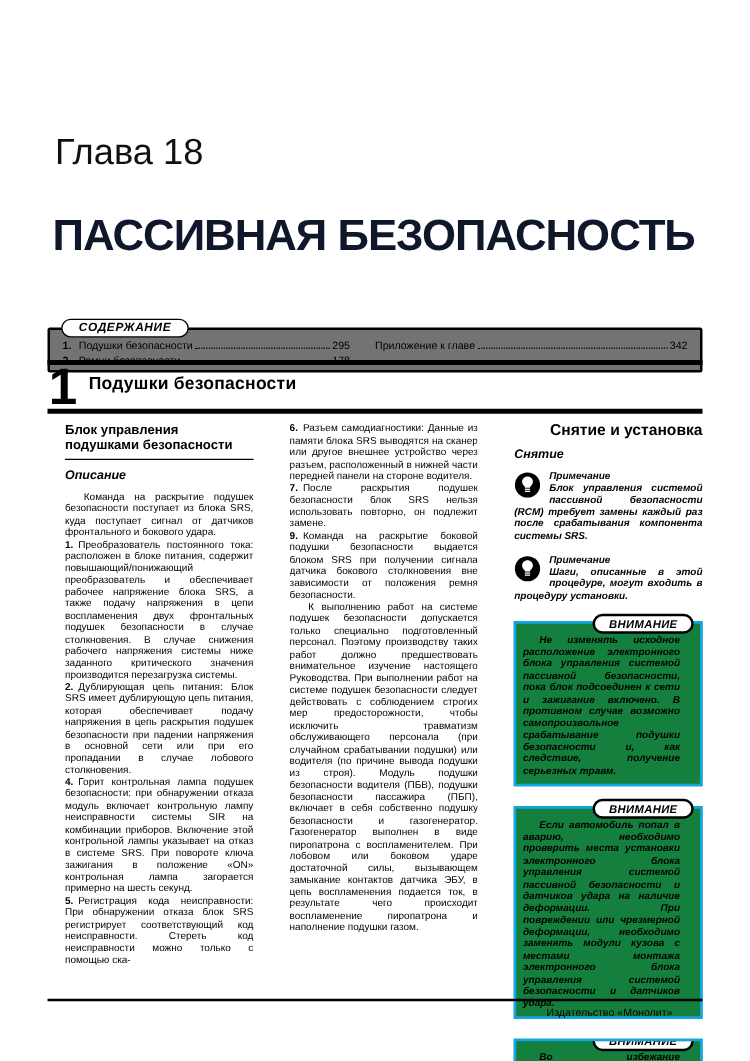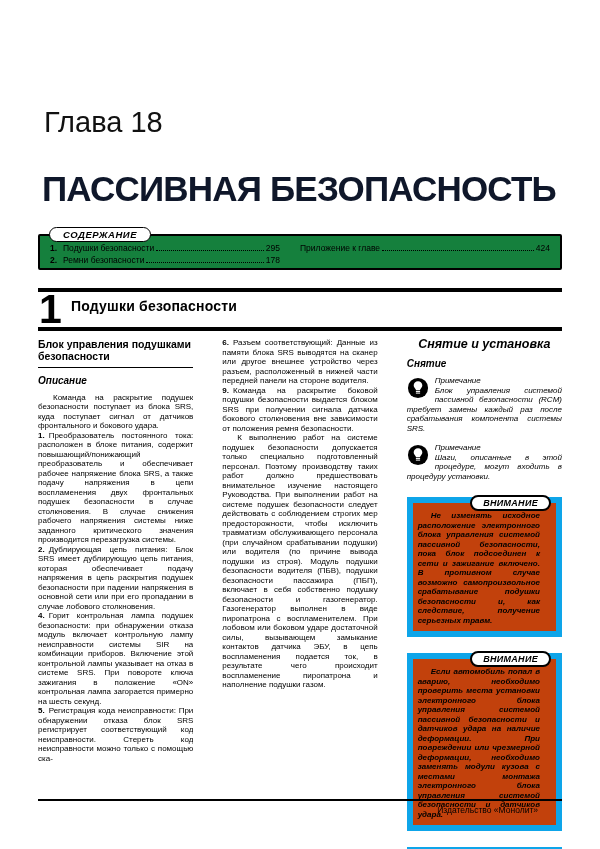--- a/index.html
+++ b/index.html
@@ -3,58 +3,58 @@
 <meta charset="utf-8">
 <style>
   html,body{margin:0;padding:0;background:#fff;}
   body{width:600px;height:849px;font-family:"Liberation Sans",sans-serif;color:#000;}
   .page{position:relative;width:600px;height:849px;background:#fff;overflow:hidden;}
 
   .chapter{position:absolute;left:44px;top:94px;font-size:29px;font-weight:400;color:#111;margin-top:12px;}
   .title{position:absolute;left:42px;top:169px;margin:0;font-size:35px;font-weight:bold;letter-spacing:-0.8px;color:#0f172a;}
 
   
-  .toc{position:absolute;left:38px;right:38px;top:234px;height:32px;border:2px solid #000;border-radius:2px;background:#15803d;}
+  .toc{position:absolute;left:38px;right:38px;top:262px;height:32px;border:2px solid #000;border-radius:2px;background:#737373;}
   .toc-tab{position:absolute;top:-9px;left:9px;background:#fff;border:1.7px solid #000;border-radius:8px;
            padding:0 13px;font-size:9.5px;line-height:13px;font-weight:bold;font-style:italic;letter-spacing:0.5px;}
   .toc-body{display:flex;padding:6px 10px 0 10px;}
   .toc-colL{width:46%;}
   .toc-colR{width:50%;margin-left:4%;}
   .toc-row{display:flex;align-items:baseline;font-size:8.5px;line-height:12px;}
   .toc-num{font-weight:bold;width:13px;flex:none;}
   .toc-leader{flex:1;border-bottom:1.2px dotted #000;margin:0 2px 2px 2px;min-width:8px;}
   .toc-page{flex:none;text-align:right;}
 
   
   .section-head{position:absolute;left:38px;right:38px;top:288px;height:35px;border-top:4px solid #000;border-bottom:4px solid #000;}
   .sec-num{position:absolute;left:1px;top:-1px;font-size:41px;line-height:37px;font-weight:bold;}
   .sec-title{position:absolute;left:33px;top:6px;font-size:14px;font-weight:bold;letter-spacing:0.2px;}
 
   
-  .columns{position:absolute;left:38px;right:38px;top:338px;height:460px;display:flex;gap:29px;}
+  .columns{position:absolute;left:52px;right:38px;top:338px;height:460px;display:flex;gap:29px;}
   .col{flex:1 1 0;min-width:0;font-size:8px;line-height:9.5px;text-align:justify;overflow:hidden;}
   .col p{margin:0;}
   .col p.indent{text-indent:15px;}
   .ni b{font-weight:bold;margin-right:4px;}
 
   .col1-heading{margin:1px 0 0 0;font-size:10.5px;line-height:11.5px;font-weight:bold;text-align:left;
                 padding-bottom:5px;border-bottom:1.6px solid #000;}
   .desc-sub{margin:8px 0 7px 0;font-size:10px;font-weight:bold;font-style:italic;text-align:left;}
 
   .col3{overflow:visible;}
-  .col3-heading{margin:2px 0 9px 0;font-size:12.5px;font-weight:bold;font-style:italic;text-align:center;}
+  .col3-heading{margin:2px 0 9px 0;font-size:12.5px;font-weight:bold;text-align:right;}
   .col3-sub{margin:0 0 8px 0;font-size:10px;font-weight:bold;font-style:italic;text-align:left;}
 
-  .note{font-style:italic;margin-bottom:10px;}
+  .note{font-style:italic;margin-bottom:10px;font-weight:bold;}
   .note::after{content:"";display:block;clear:both;}
   .note-icon{float:left;width:22px;height:22px;margin:1px 6px 1px 0;}
   .note-label{display:block;text-align:left;}
 
-  .warning{position:relative;border:6px solid #0ea5e9;margin-top:16px;padding:8px 16px 6px 5px;
-           font-weight:bold;font-style:italic;background:#c2410c;}
+  .warning{position:relative;border:2px solid #0ea5e9;margin-top:16px;padding:8px 16px 6px 5px;
+           font-weight:bold;font-style:italic;background:#15803d;}
   .warning p{text-indent:13px;margin:0;}
   .warning-label{position:absolute;top:-8px;right:5px;background:#fff;border:2px solid #000;border-radius:9px;
                  padding:0 11px;font-size:9px;line-height:12px;font-weight:bold;font-style:italic;letter-spacing:0.3px;}
   .warning.clip{max-height:46px;overflow:hidden;}
 
   .footer-rule{position:absolute;left:38px;right:38px;top:799px;border-top:2px solid #000;}
   .footer-text{position:absolute;top:805px;right:62px;font-size:8.5px;color:#000;}
 </style>
 </head>
 <body>
@@ -78,21 +78,21 @@
           <span class="toc-num">2.</span>
           <span class="toc-title">Ремни безопасности</span>
           <span class="toc-leader"></span>
           <span class="toc-page">178</span>
         </div>
       </div>
       <div class="toc-colR">
         <div class="toc-row">
           <span class="toc-title">Приложение к главе</span>
           <span class="toc-leader"></span>
-          <span class="toc-page">424</span>
+          <span class="toc-page">342</span>
         </div>
       </div>
     </div>
   </div>
 
   <div class="section-head">
     <span class="sec-num">1</span>
     <span class="sec-title">Подушки безопасности</span>
   </div>
 
@@ -102,21 +102,22 @@
       <h2 class="col1-heading">Блок управления подушками безопасности</h2>
       <h3 class="desc-sub">Описание</h3>
       <p class="indent">Команда на раскрытие подушек безопасности поступает из блока SRS, куда поступает сигнал от датчиков фронтального и бокового удара.</p>
       <p class="ni"><b>1.</b><span>Преобразователь постоянного тока: расположен в блоке питания, содержит повышающий/понижающий преобразователь и обеспечивает рабочее напряжение блока SRS, а также подачу напряжения в цепи воспламенения двух фронтальных подушек безопасности в случае столкновения. В случае снижения рабочего напряжения системы ниже заданного критического значения производится перезагрузка системы.</span></p>
       <p class="ni"><b>2.</b><span>Дублирующая цепь питания: Блок SRS имеет дублирующую цепь питания, которая обеспечивает подачу напряжения в цепь раскрытия подушек безопасности при падении напряжения в основной сети или при его пропадании в случае лобового столкновения.</span></p>
       <p class="ni"><b>4.</b><span>Горит контрольная лампа подушек безопасности: при обнаружении отказа модуль включает контрольную лампу неисправности системы SIR на комбинации приборов. Включение этой контрольной лампы указывает на отказ в системе SRS. При повороте ключа зажигания в положение «ON» контрольная лампа загорается примерно на шесть секунд.</span></p>
       <p class="ni"><b>5.</b><span>Регистрация кода неисправности: При обнаружении отказа блок SRS регистрирует соответствующий код неисправности. Стереть код неисправности можно только с помощью ска-</span></p>
     </div>
 
     <div class="col">
-      <p class="ni"><b>6.</b><span>Разъем соответствующий: Данные из памяти блока SRS выводятся на сканер или другое внешнее устройство через разъем, расположенный в нижней части передней панели на стороне водителя.</span></p>
+      <p class="ni"><b>6.</b><span>Разъем самодиагностики: Данные из памяти блока SRS выводятся на сканер или другое внешнее устройство через разъем, расположенный в нижней части передней панели на стороне водителя.</span></p>
+      <p class="ni"><b>7.</b><span>После раскрытия подушек безопасности блок SRS нельзя использовать повторно, он подлежит замене.</span></p>
       <p class="ni"><b>9.</b><span>Команда на раскрытие боковой подушки безопасности выдается блоком SRS при получении сигнала датчика бокового столкновения вне зависимости от положения ремня безопасности.</span></p>
       <p class="indent">К выполнению работ на системе подушек безопасности допускается только специально подготовленный персонал. Поэтому производству таких работ должно предшествовать внимательное изучение настоящего Руководства. При выполнении работ на системе подушек безопасности следует действовать с соблюдением строгих мер предосторожности, чтобы исключить травматизм обслуживающего персонала (при случайном срабатывании подушки) или водителя (по причине вывода подушки из строя). Модуль подушки безопасности водителя (ПБВ), подушки безопасности пассажира (ПБП), включает в себя собственно подушку безопасности и газогенератор. Газогенератор выполнен в виде пиропатрона с воспламенителем. При лобовом или боковом ударе достаточной силы, вызывающем замыкание контактов датчика ЭБУ, в цепь воспламенения подается ток, в результате чего происходит воспламенение пиропатрона и наполнение подушки газом.</p>
     </div>
 
     <div class="col col3">
       <h2 class="col3-heading">Снятие и установка</h2>
       <h3 class="col3-sub">Снятие</h3>
 
       <div class="note">
         <span class="note-icon">

